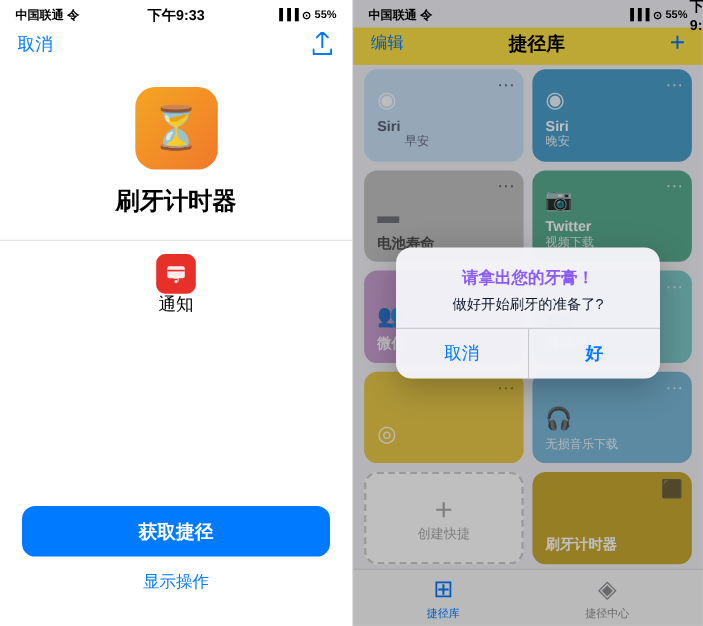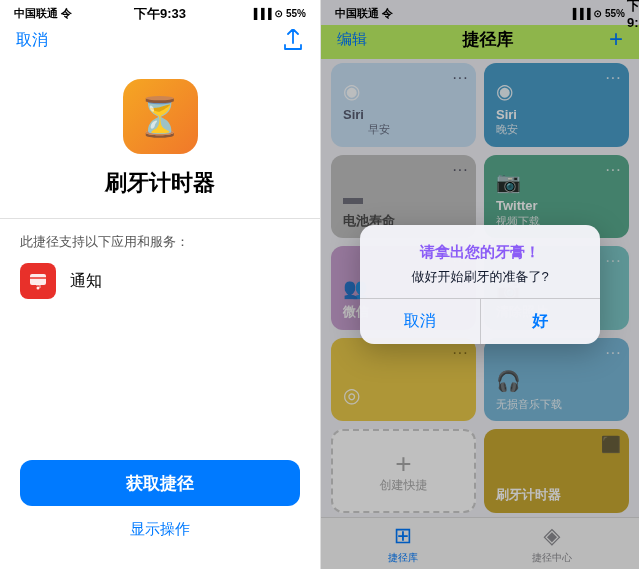--- a/index.html
+++ b/index.html
@@ -103,21 +103,21 @@
       font-size: 13px;
       color: #555;
       margin-top: 14px;
       padding: 0 20px;
     }
 
     .service-item {
       display: flex;
       align-items: center;
       padding: 12px 20px;
-      gap: 14px;
+      flex-direction: column;
     }
     .service-icon {
       width: 36px;
       height: 36px;
       border-radius: 8px;
       background: #e8302a;
       display: flex;
       align-items: center;
       justify-content: center;
       color: white;
@@ -180,21 +180,21 @@
     }
     .status-bar-right .carrier { font-size: 11px; font-weight: 600; color: #000; }
     .status-bar-right .time { font-size: 13px; font-weight: 600; color: #000; position: absolute; left: 50%; transform: translateX(-50%); margin-left: 160px; }
     .status-bar-right .icons { display: flex; align-items: center; gap: 3px; font-size: 10px; color: #000; }
 
     .top-nav-right {
       display: flex;
       justify-content: space-between;
       align-items: center;
       padding: 2px 16px 8px;
-      background: #bef264;
+      background: #fde047;
     }
     .edit-btn { color: #007AFF; font-size: 15px; cursor: pointer; }
     .library-title { font-size: 17px; font-weight: 600; color: #000; }
     .add-btn { color: #007AFF; font-size: 24px; font-weight: 300; cursor: pointer; line-height: 1; }
 
     .shortcuts-grid {
       flex: 1;
       overflow: hidden;
       padding: 4px 10px;
       display: grid;
@@ -369,21 +369,20 @@
   <div class="app-icon-container">
     <div class="app-icon">
       <span class="hourglass-icon">⏳</span>
     </div>
   </div>
 
   <div class="app-title">刷牙计时器</div>
 
   <div class="divider-line"></div>
 
-  <div class="services-label">此捷径支持以下应用和服务：</div>
 
   <div class="service-item">
     <div class="service-icon">
       <svg width="20" height="20" viewBox="0 0 20 20" fill="none">
         <rect x="2" y="3" width="16" height="11" rx="2" fill="white" opacity="0.9"></rect>
         <path d="M2 7h16" stroke="#e8302a" stroke-width="1.5"></path>
         <circle cx="10" cy="17" r="1.5" fill="white" opacity="0.9"></circle>
         <path d="M8 14h4v3" stroke="white" stroke-width="1.2" opacity="0.6"></path>
       </svg>
     </div>

